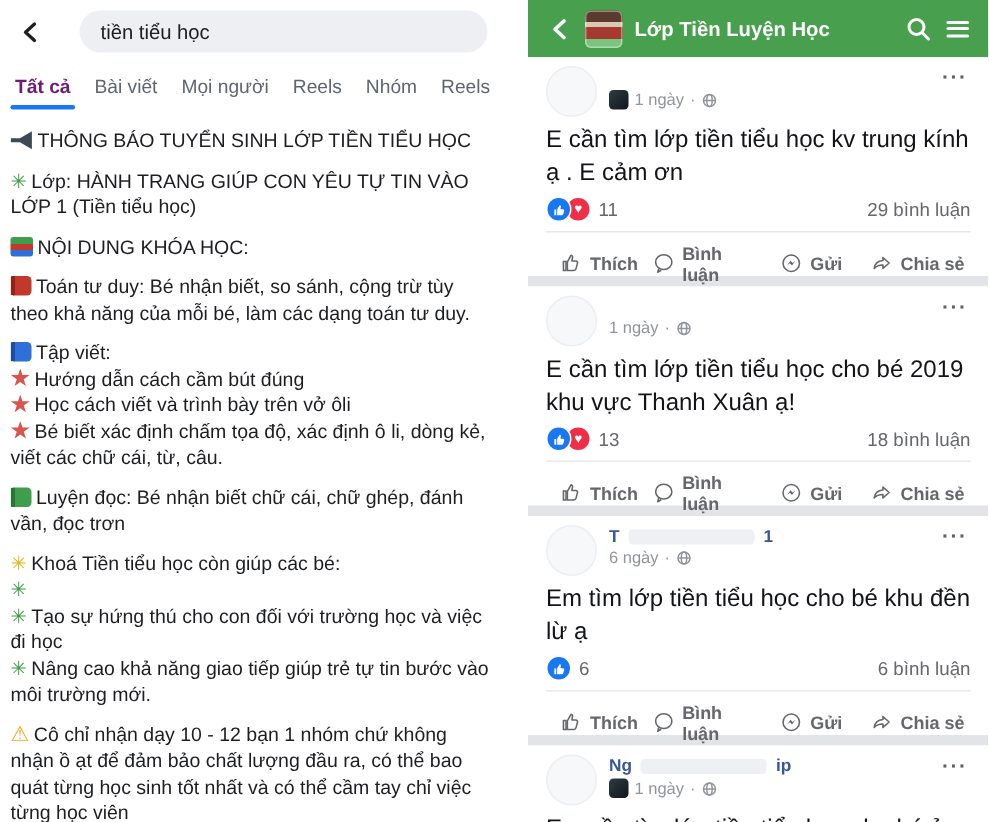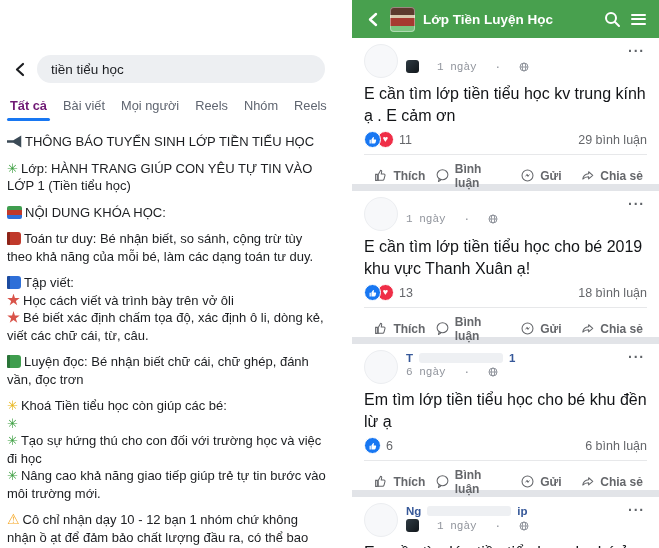--- a/index.html
+++ b/index.html
@@ -1,20 +1,20 @@
 <!DOCTYPE html>
 <html><head>
 <meta charset="utf-8">
 <style>
   html,body{margin:0;padding:0;background:#fff;}
   body{width:659px;height:548px;overflow:hidden;font-family:"Liberation Sans","DejaVu Sans",sans-serif;display:flex;}
 
   
   .left-panel{width:341px;height:548px;overflow:hidden;background:#fff;flex:none;}
-  .search-row{display:flex;align-items:center;gap:9px;padding:7px 16px 5px 12px;margin-top:48px;}
+  .search-row{display:flex;align-items:center;gap:25px;padding:7px 16px 5px 12px;}
   .back-btn{width:16px;height:16px;flex:none;display:flex;align-items:center;justify-content:center;cursor:pointer;}
   .search-pill{flex:1;background:#edeff2;border-radius:16px;height:28px;display:flex;align-items:center;padding:0 14px;font-size:13.5px;color:#1b1d21;}
   .tabs{display:flex;padding:2px 2px 0;}
   .tab{padding:8px 8px 11px;font-size:12.8px;color:#5f6570;position:relative;white-space:nowrap;cursor:pointer;}
   .tab.active{color:#701a75;font-weight:bold;}
   .tab.active::after{content:"";position:absolute;left:5px;right:5px;bottom:3px;height:3px;border-radius:2px;background:#1877f2;}
   .post-body{padding:9px 14px 0 7px;font-size:13px;line-height:17.5px;color:#1c1e21;}
   .block{margin-bottom:9px;}
 
   
@@ -41,21 +41,21 @@
 
   .feed{flex:1;overflow:hidden;}
   .sep{height:7px;background:#e2e4e8;}
   .post{background:#fff;padding:6px 12px 0;}
   .post-head{display:flex;gap:8px;align-items:flex-start;min-height:36px;}
   .avatar{width:32px;height:32px;border-radius:50%;background:#f7f8fa;border:1px solid #eceef1;flex:none;}
   .head-mid{flex:1;padding-top:1px;}
   .name-row{min-height:13px;display:flex;align-items:center;gap:6px;}
   .frag{font-size:11.5px;font-weight:bold;color:#365899;}
   .blurbar{display:inline-block;height:10px;width:84px;border-radius:3px;background:#eef0f3;}
-  .meta-row{display:flex;align-items:center;gap:18px;margin-top:2px;font-family:Liberation Mono, monospace;}
+  .meta-row{display:flex;align-items:center;gap:4px;margin-top:2px;}
   .badge{width:13px;height:13px;border-radius:3px;background:linear-gradient(135deg,#2f3b44,#11161a);flex:none;}
   .time{font-size:11px;color:#90949c;}
   .dot{font-size:11px;color:#90949c;}
   .more{color:#5f6368;font-size:14px;font-weight:bold;letter-spacing:1px;cursor:pointer;padding:0 2px;line-height:14px;}
   .post-text{font-size:16px;line-height:21.5px;color:#121417;margin-top:3px;}
   .rx-row{display:flex;align-items:center;justify-content:space-between;margin-top:4px;height:19px;}
   .rx-left{display:flex;align-items:center;}
   .rx{width:17px;height:17px;border-radius:50%;border:1.5px solid #fff;box-sizing:border-box;display:flex;align-items:center;justify-content:center;flex:none;}
   .rx-like{background:#1877f2;z-index:2;}
   .rx-love{background:#ef2e47;margin-left:-4px;z-index:1;color:#fff;font-size:9px;line-height:1;}
@@ -105,20 +105,23 @@
   </div>
       </div>
       <div class="block">
         <div class="pline">
     <span class="ic ic-book-red"></span><span class="pt">Toán tư duy: Bé nhận biết, so sánh, cộng trừ tùy theo khả năng của mỗi bé, làm các dạng toán tư duy.</span>
   </div>
       </div>
       <div class="block">
         <div class="pline">
     <span class="ic ic-book-blue"></span><span class="pt">Tập viết:</span>
+  </div>
+        <div class="pline">
+    <span class="ic ic-maple"></span><span class="pt">Hướng dẫn cách cầm bút đúng</span>
   </div>
         <div class="pline">
     <span class="ic ic-maple"></span><span class="pt">Học cách viết và trình bày trên vở ôli</span>
   </div>
         <div class="pline">
     <span class="ic ic-maple"></span><span class="pt">Bé biết xác định chấm tọa độ, xác định ô li, dòng kẻ, viết các chữ cái, từ, câu.</span>
   </div>
       </div>
       <div class="block">
         <div class="pline">

